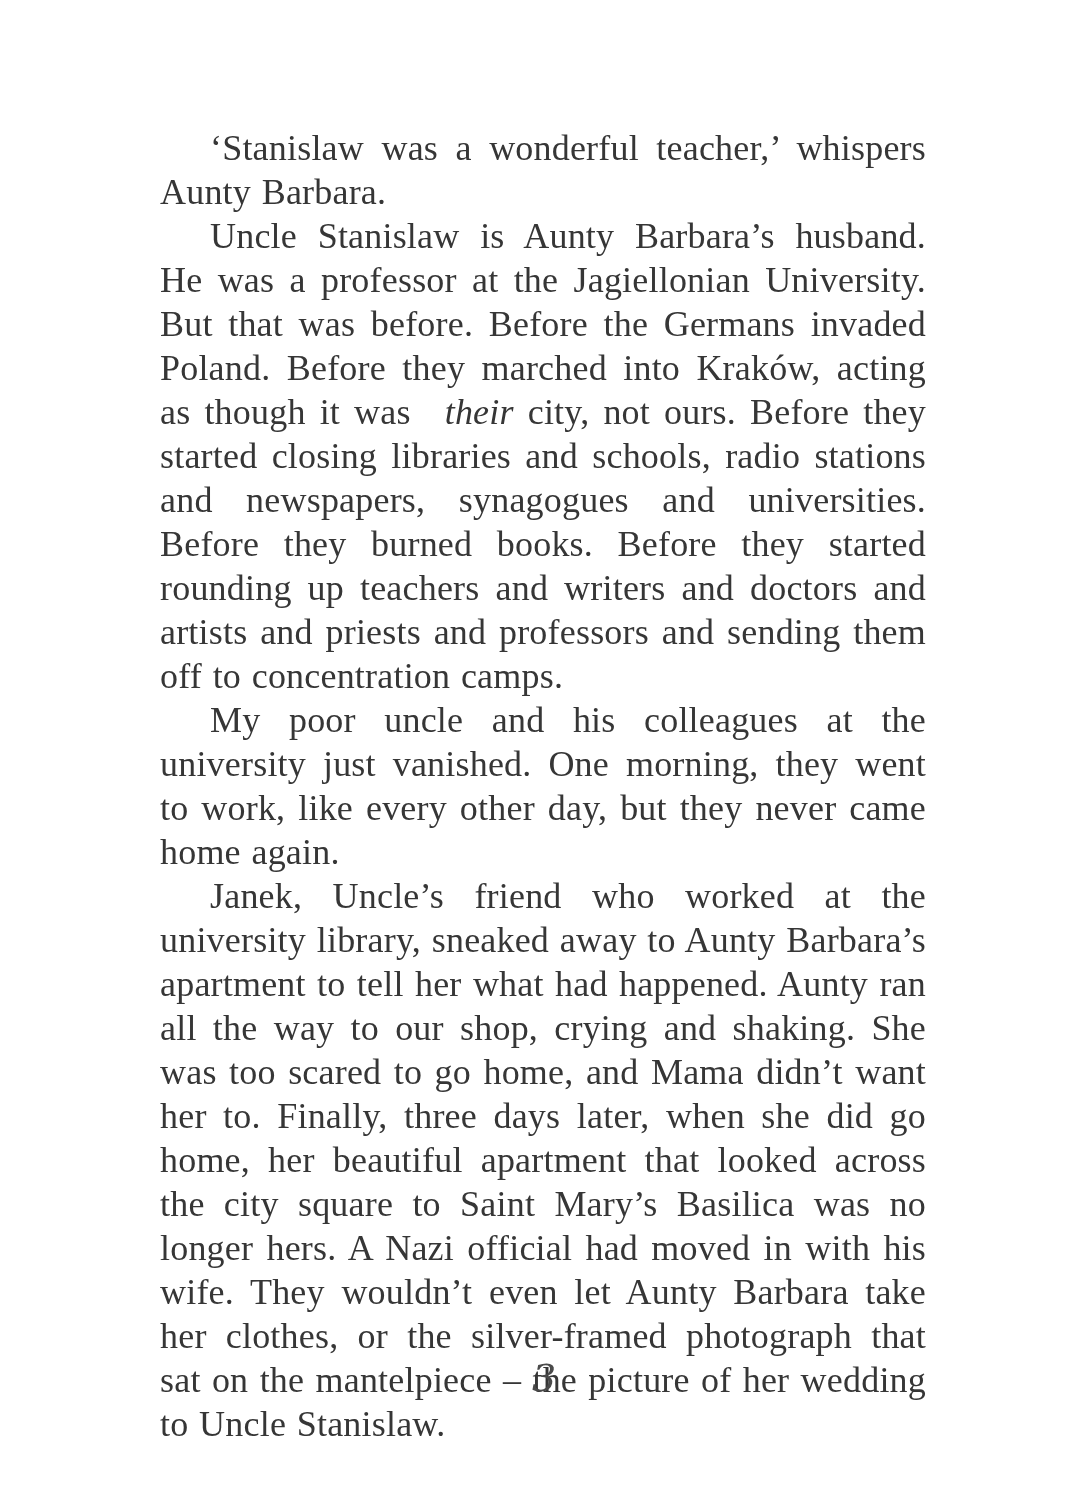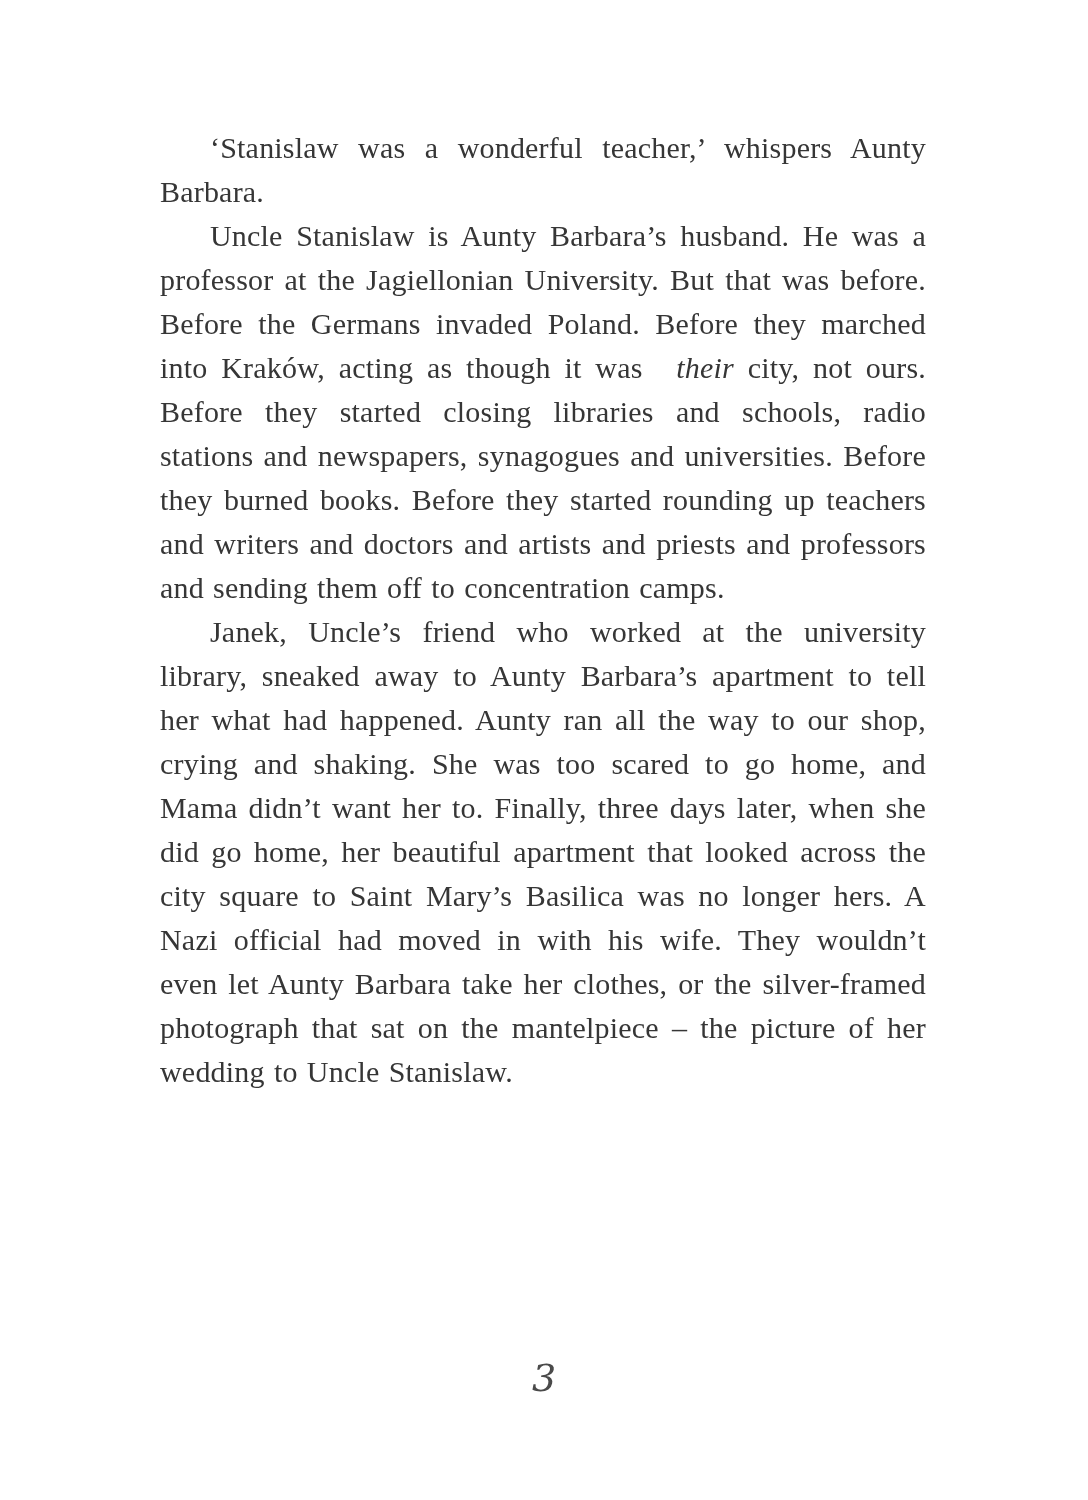--- a/index.html
+++ b/index.html
@@ -16,21 +16,21 @@
   }
   .page {
     position: absolute;
     inset: 0;
   }
   .text-block {
     position: absolute;
     left: 160px;
     top: 126px;
     width: 766px;
-    font-size: 30px;
+    font-size: 36px;
     line-height: 44px;
     text-align: justify;
     letter-spacing: 0.2px;
     word-spacing: 1.5px;
     font-weight: 400;
   }
   .text-block p {
     margin: 0;
     padding: 0;
     text-indent: 50px;
@@ -51,16 +51,17 @@
     font-weight: 400;
   }
 </style>
 </head>
 <body style="background: rgb(255, 255, 255);">
 
 <div class="page">
   <div class="text-block" style="color: rgb(54, 54, 54);">
       <p><span>‘Stanislaw was a wonderful teacher,’ whispers Aunty Barbara.</span></p>
       <p><span>Uncle Stanislaw is Aunty Barbara’s husband. He was a professor at the Jagiellonian University. But that was before. Before the Germans invaded Poland. Before they marched into Kraków, acting as though it was </span><em>their</em><span> city, not ours. Before they started closing libraries and schools, radio stations and newspapers, synagogues and universities. Before they burned books. Before they started rounding up teachers and writers and doctors and artists and priests and professors and sending them off to concentration camps.</span></p>
+      <p><span>My poor uncle and his colleagues at the university just vanished. One morning, they went to work, like every other day, but they never came home again.</span></p>
       <p><span>Janek, Uncle’s friend who worked at the university library, sneaked away to Aunty Barbara’s apartment to tell her what had happened. Aunty ran all the way to our shop, crying and shaking. She was too scared to go home, and Mama didn’t want her to. Finally, three days later, when she did go home, her beautiful apartment that looked across the city square to Saint Mary’s Basilica was no longer hers. A Nazi official had moved in with his wife. They wouldn’t even let Aunty Barbara take her clothes, or the silver-framed photograph that sat on the mantelpiece – the picture of her wedding to Uncle Stanislaw.</span></p>
     </div>
   <div class="page-number" style="color: rgb(74, 74, 74);">3</div>
 </div>
 
 </body></html>

